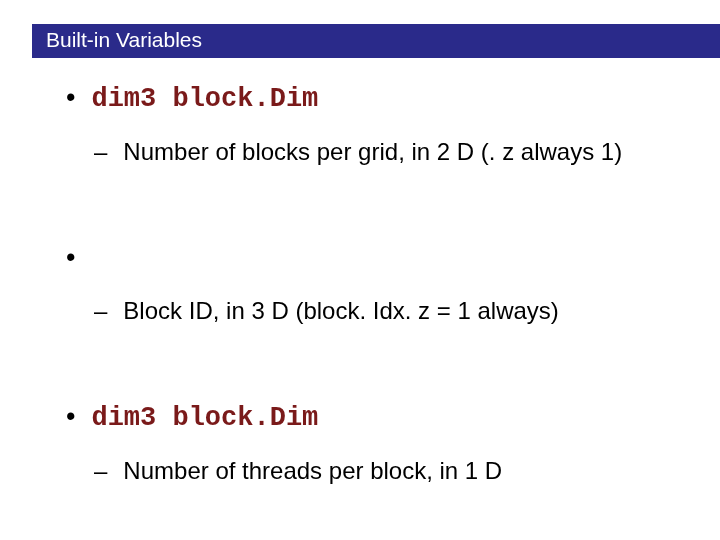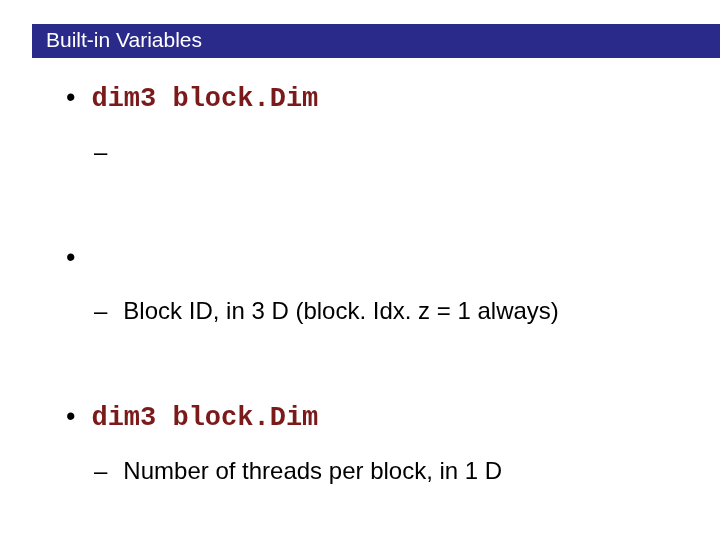--- a/index.html
+++ b/index.html
@@ -53,20 +53,21 @@
 <div class="slide">
   <div class="title-bar">Built-in Variables</div>
   <div class="content">
 
     <div class="b1">
       <span class="bullet">•</span>
       <span class="code">dim3 block.Dim</span>
     </div>
     <div class="b2">
       <span class="dash">–</span>
+      <span>Number of blocks per grid, in 2 D (. z always 1)</span>
     </div>
 
     <div class="gap"></div>
 
     <div class="b1">
       <span class="bullet">•</span>
     </div>
     <div class="b2">
       <span class="dash">–</span>
       <span>Block ID, in 3 D (block. Idx. z = 1 always)</span>

